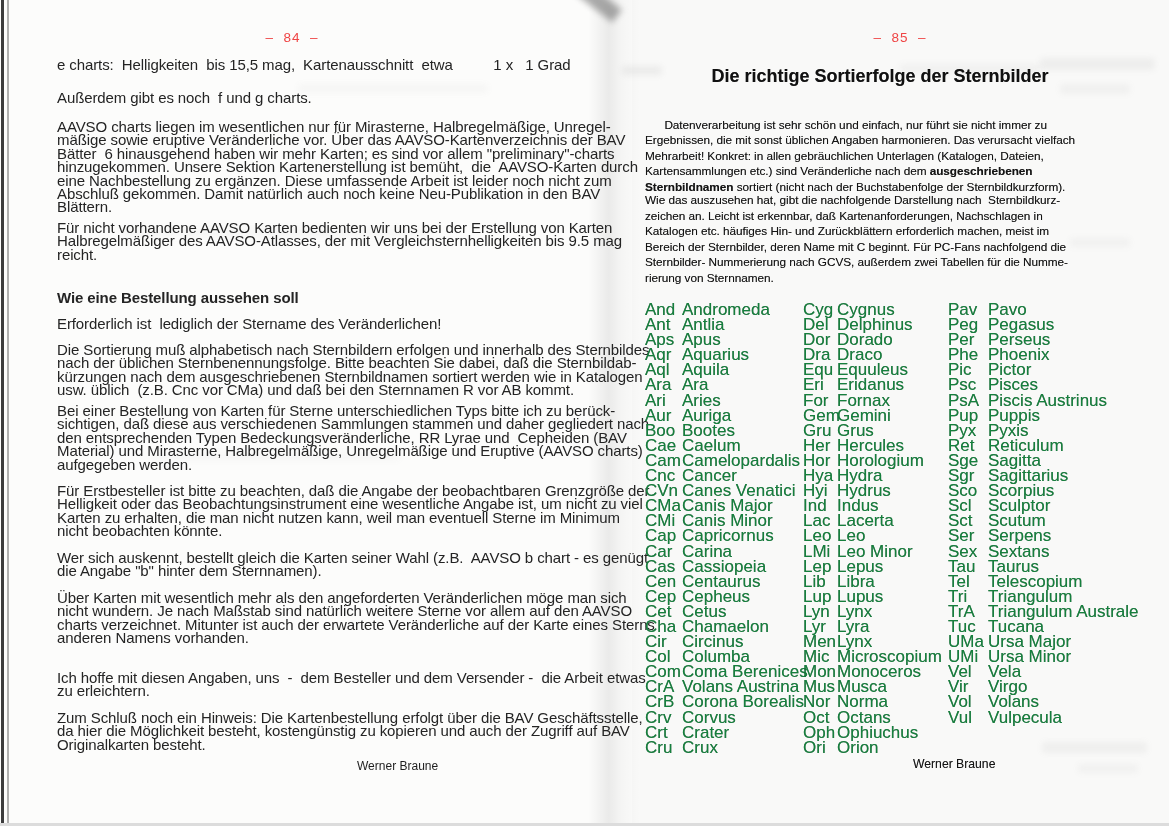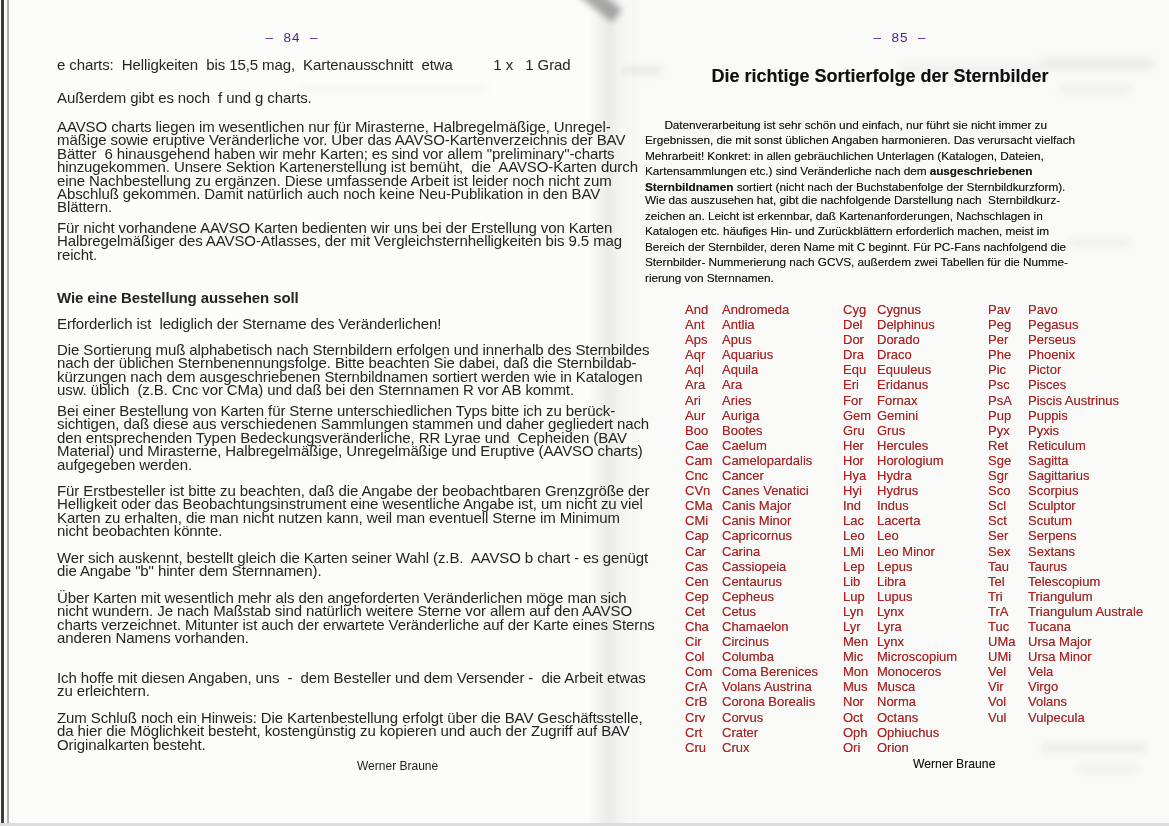--- a/index.html
+++ b/index.html
@@ -20,39 +20,39 @@
   .gutter-corner{position:absolute;left:576px;top:-6px;width:46px;height:16px;background:#6a6a6a;
     transform:rotate(38deg);filter:blur(3px);opacity:.55;}
   .right-page-wash{position:absolute;left:632px;top:0;width:537px;height:826px;background:rgba(190,190,190,.05);}
   .smudge{position:absolute;background:#8a8a8a;filter:blur(3px);border-radius:3px;}
 
   
   .page{position:absolute;top:0;}
   #page-84{left:57px;width:505px;height:826px;}
   #page-85{left:645px;width:480px;height:752px;}
 
-  .pnum{position:absolute;white-space:pre;font-size:13.5px;letter-spacing:1px;color:#4c1d95;}
+  .pnum{position:absolute;white-space:pre;font-size:13.5px;letter-spacing:1px;color:#ef4444;}
   #page-84 .pnum{top:30px;left:0;width:470px;text-align:center;}
   #page-85 .pnum{top:30px;left:20px;width:470px;text-align:center;}
 
   .para{position:absolute;left:0;white-space:pre;font-size:15px;line-height:13.4px;letter-spacing:-.1px;color:#242424;}
   .bold{font-weight:bold;}
 
   
   #page-85 .para{font-size:11.8px;line-height:15.5px;letter-spacing:-.05px;color:#141414;
     text-shadow:0 0 .5px rgba(0,0,0,.45);}
   #page-85 .title{position:absolute;top:66px;left:0;width:470px;text-align:center;
     font-size:18px;font-weight:bold;color:#111;text-shadow:0 0 .5px rgba(0,0,0,.45);}
 
   .signature{position:absolute;white-space:pre;font-size:12px;color:#1e1e1e;}
   #page-84 .signature{top:759px;left:300px;}
   #page-85 .signature{top:757px;left:268px;font-size:12.2px;color:#141414;text-shadow:0 0 .5px rgba(0,0,0,.4);}
 
   
-  .tcol{position:absolute;top:302px;font-size:13px;color:#b91c1c;text-shadow:0 0 .5px rgba(0,0,0,.45);margin-left:40px;}
+  .tcol{position:absolute;top:302px;font-size:17px;color:#15803d;text-shadow:0 0 .5px rgba(0,0,0,.45);}
   #tcol-1{left:0;}
   #tcol-2{left:158px;}
   #tcol-3{left:303px;}
   .trow{display:flex;line-height:15.1px;white-space:pre;}
   #tcol-1 .abbr{display:inline-block;width:37px;}
   #tcol-2 .abbr{display:inline-block;width:34px;}
   #tcol-3 .abbr{display:inline-block;width:40px;}
 </style>
 </head>
 <body>

